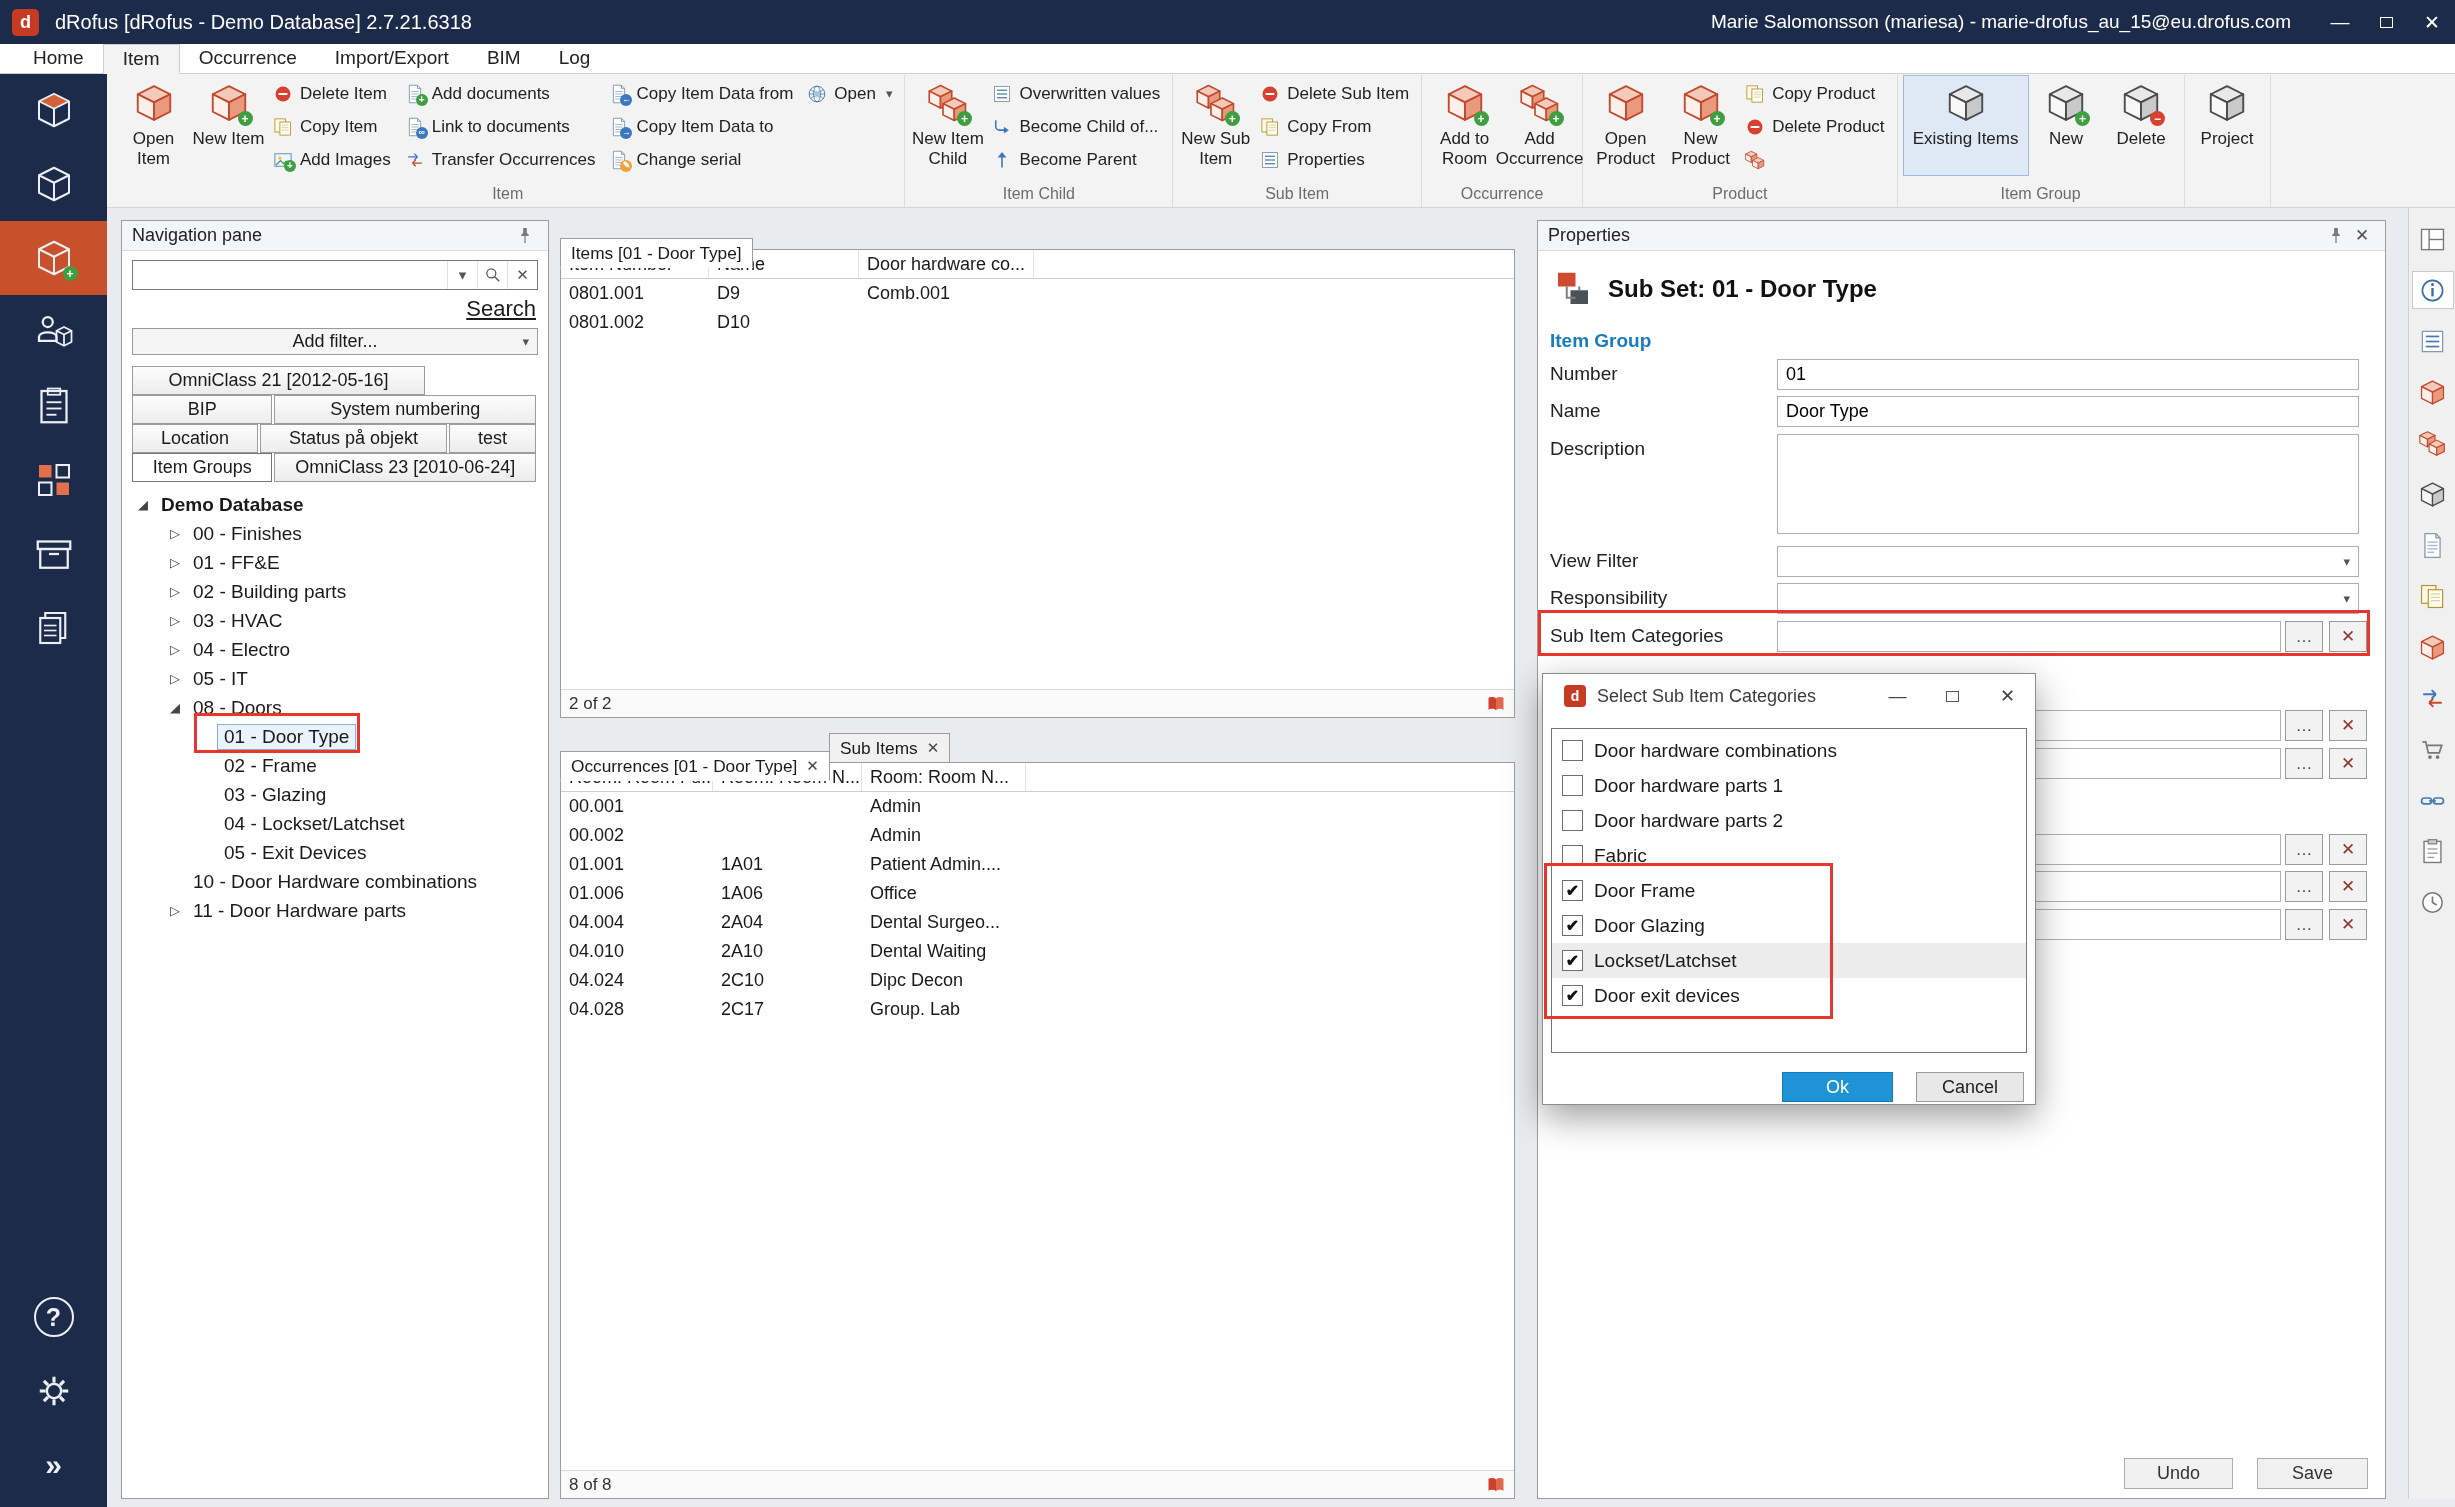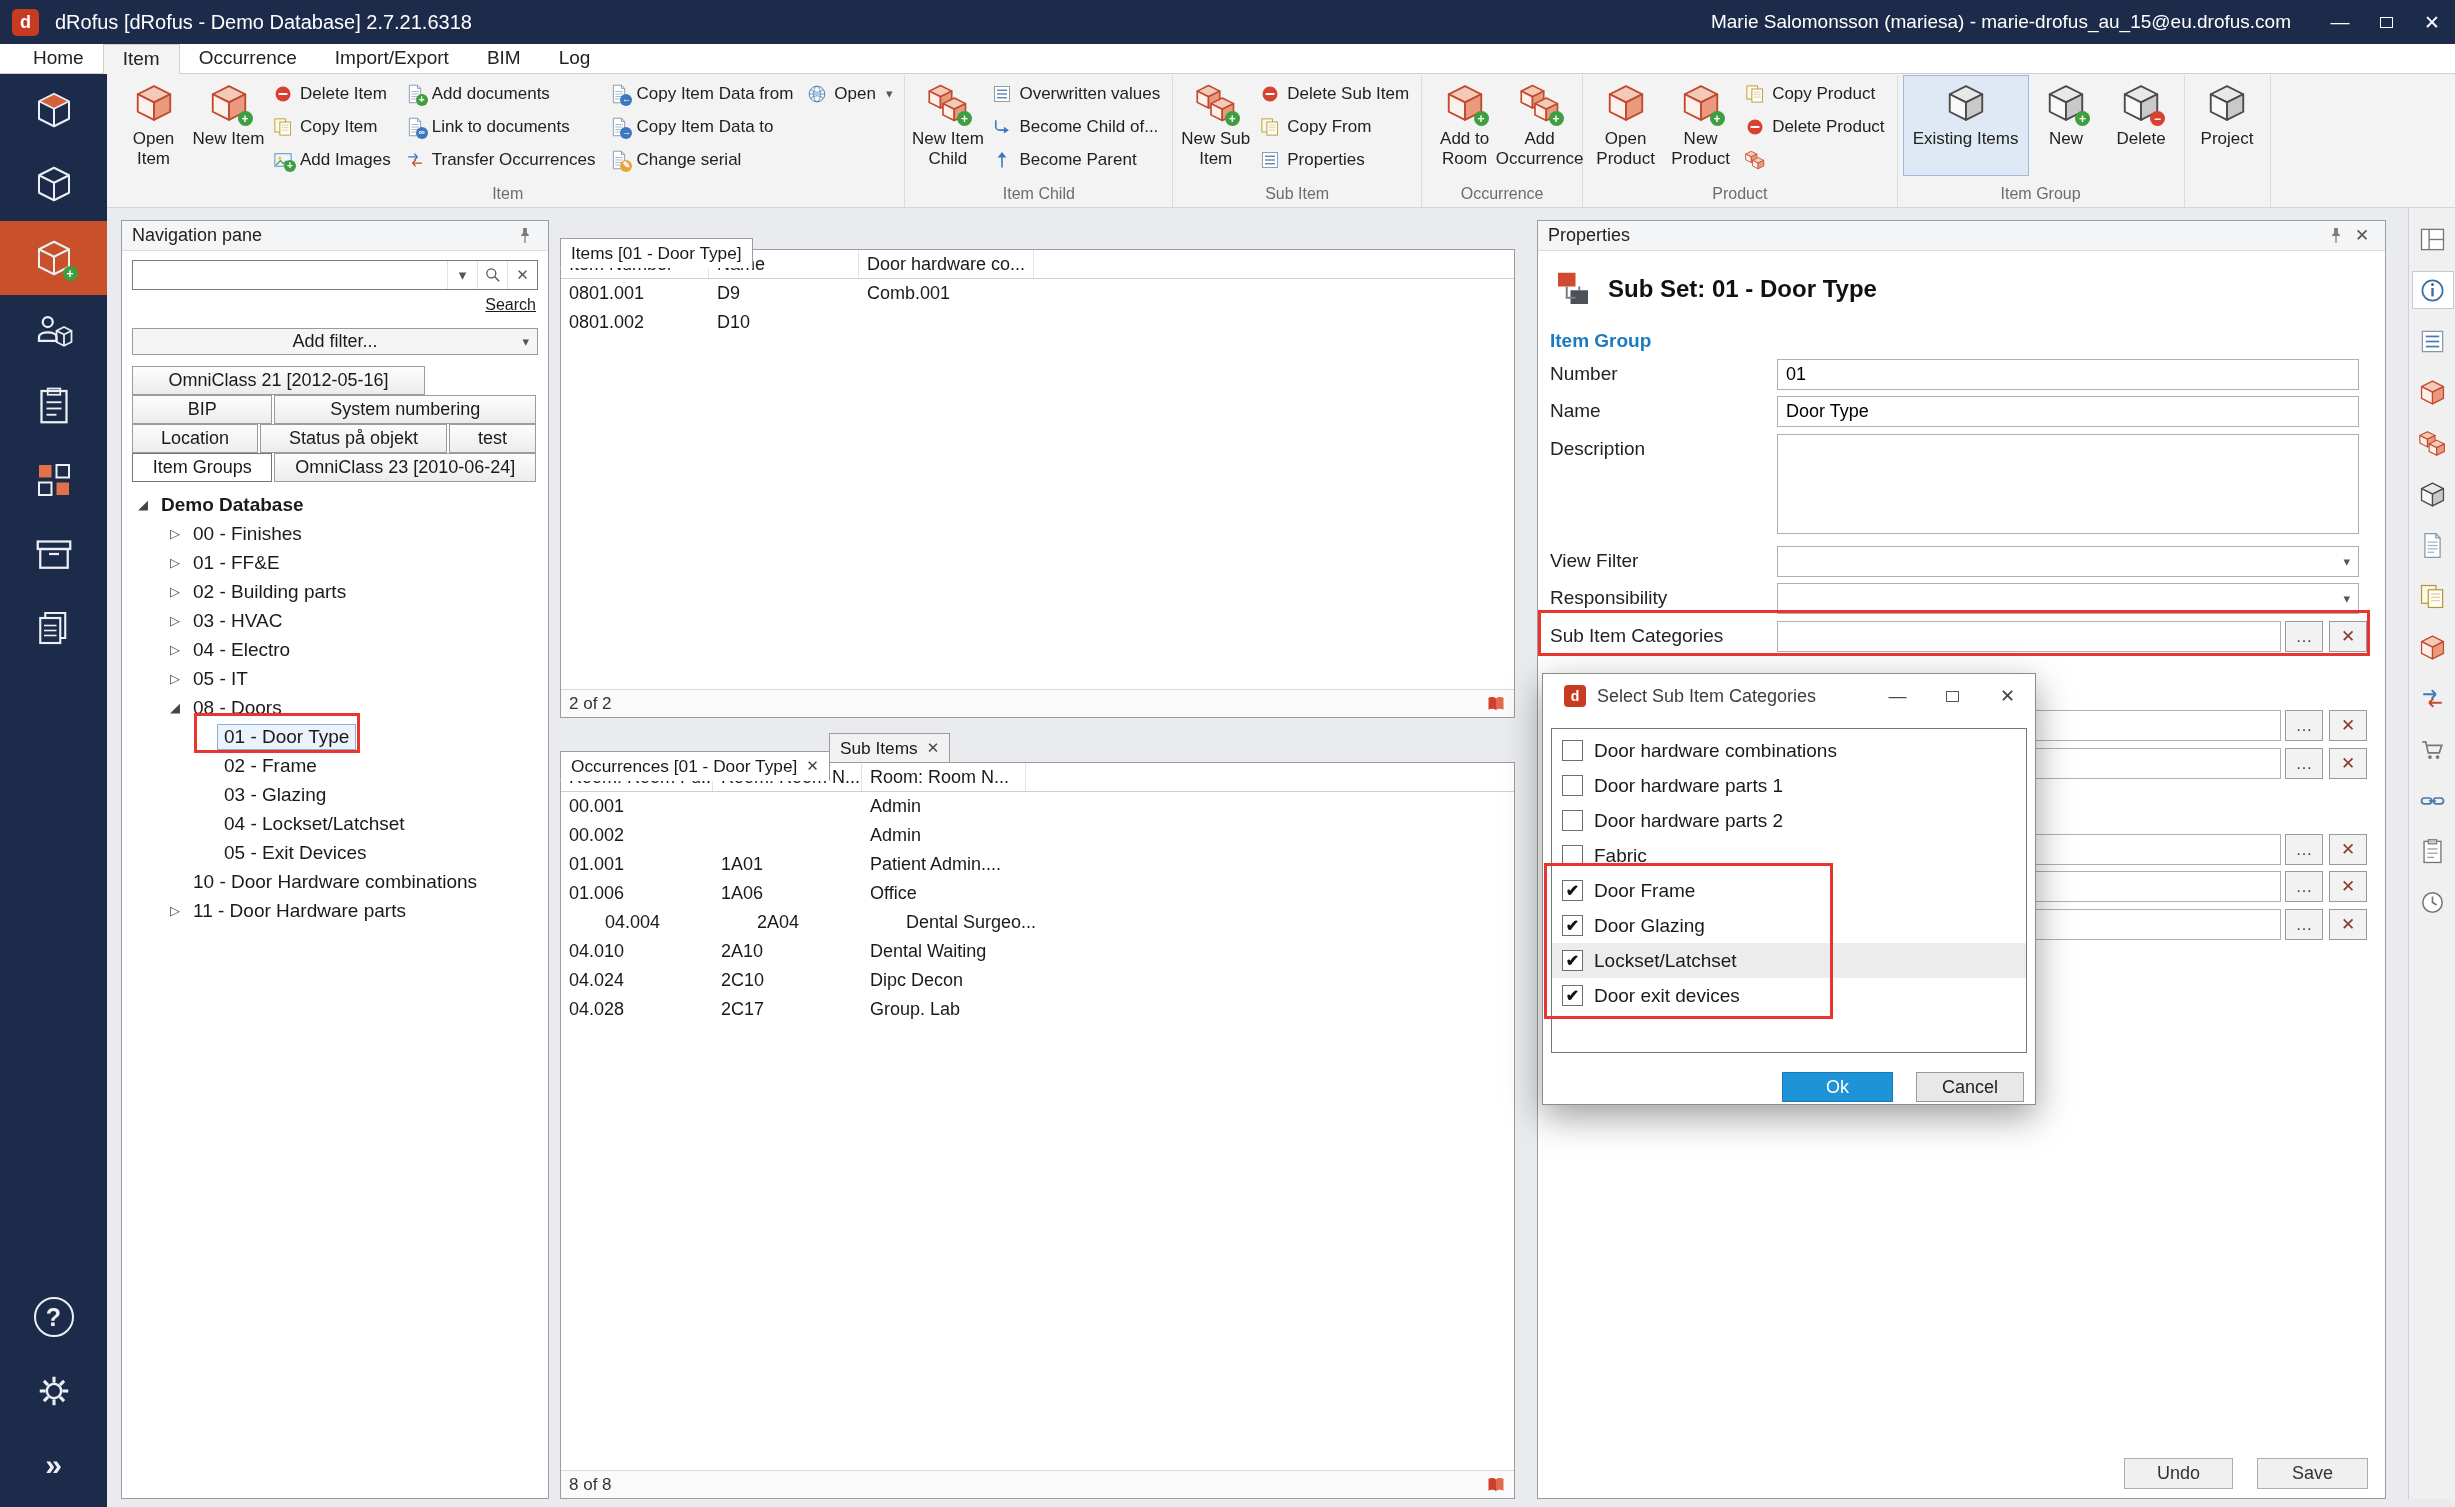--- a/index.html
+++ b/index.html
@@ -66,21 +66,21 @@
     align-items:center;padding:0 10px;font-size:18px;color:#222;}
   .pane-header .spacer{flex:1;}
   .hdr-icon{width:26px;height:26px;display:flex;align-items:center;justify-content:center;color:#555;font-size:17px;}
 
   
   .nav-pane{left:121px;top:220px;width:428px;height:1279px;}
   .search-row{position:absolute;left:10px;right:10px;top:39px;height:30px;border:1px solid #7a7a7a;
     background:#fff;display:flex;align-items:center;}
   .search-row input{flex:1;border:none;outline:none;height:100%;padding:0 8px;font-size:18px;font-family:inherit;}
   .sr-btn{width:30px;height:100%;display:flex;align-items:center;justify-content:center;color:#555;font-size:15px;border-left:1px solid #e2e2e2;}
-  .search-link{position:absolute;right:12px;top:75px;font-size:16px;text-decoration:underline;color:#1a1a1a;}
+  .search-link{position:absolute;right:12px;top:75px;font-size:22px;text-decoration:underline;color:#1a1a1a;}
   .add-filter{position:absolute;left:10px;right:10px;top:107px;height:27px;border:1px solid #9a9a9a;
     background:#f5f5f5;display:flex;align-items:center;justify-content:center;font-size:18px;position:absolute;}
   .af-caret{position:absolute;right:8px;}
   .ftab-rows{position:absolute;left:10px;right:10px;top:145px;}
   .ftab-row{display:flex;height:29px;}
   .ftab{flex:1 1 auto;border:1px solid #9c9c9c;margin-right:2px;background:linear-gradient(#fdfdfd,#ececec);
     display:flex;align-items:center;justify-content:center;font-size:18px;white-space:nowrap;overflow:hidden;padding:0 8px;}
   .ftab.fixed{flex:0 0 auto;width:293px;}
   .ftab.active{background:#fff;border-color:#767676;}
   .nav-tree{position:absolute;left:0;right:0;top:269px;bottom:0;overflow:hidden;}
@@ -944,21 +944,21 @@
           <div class="td" style="width: 152px;">01.001</div>
           <div class="td" style="width: 149px;">1A01</div>
           <div class="td" style="width: 164px;">Patient Admin....</div>
         </div>
         <div class="tbl-row">
           <div class="td" style="width: 152px;">01.006</div>
           <div class="td" style="width: 149px;">1A06</div>
           <div class="td" style="width: 164px;">Office</div>
         </div>
         <div class="tbl-row">
-          <div class="td" style="width: 152px; margin-left: 36px;">04.004</div>
+          <div class="td" style="width: 152px;">04.004</div>
           <div class="td" style="width: 149px;">2A04</div>
           <div class="td" style="width: 164px;">Dental Surgeo...</div>
         </div>
         <div class="tbl-row">
           <div class="td" style="width: 152px;">04.010</div>
           <div class="td" style="width: 149px;">2A10</div>
           <div class="td" style="width: 164px;">Dental Waiting</div>
         </div>
         <div class="tbl-row">
           <div class="td" style="width: 152px;">04.024</div>

